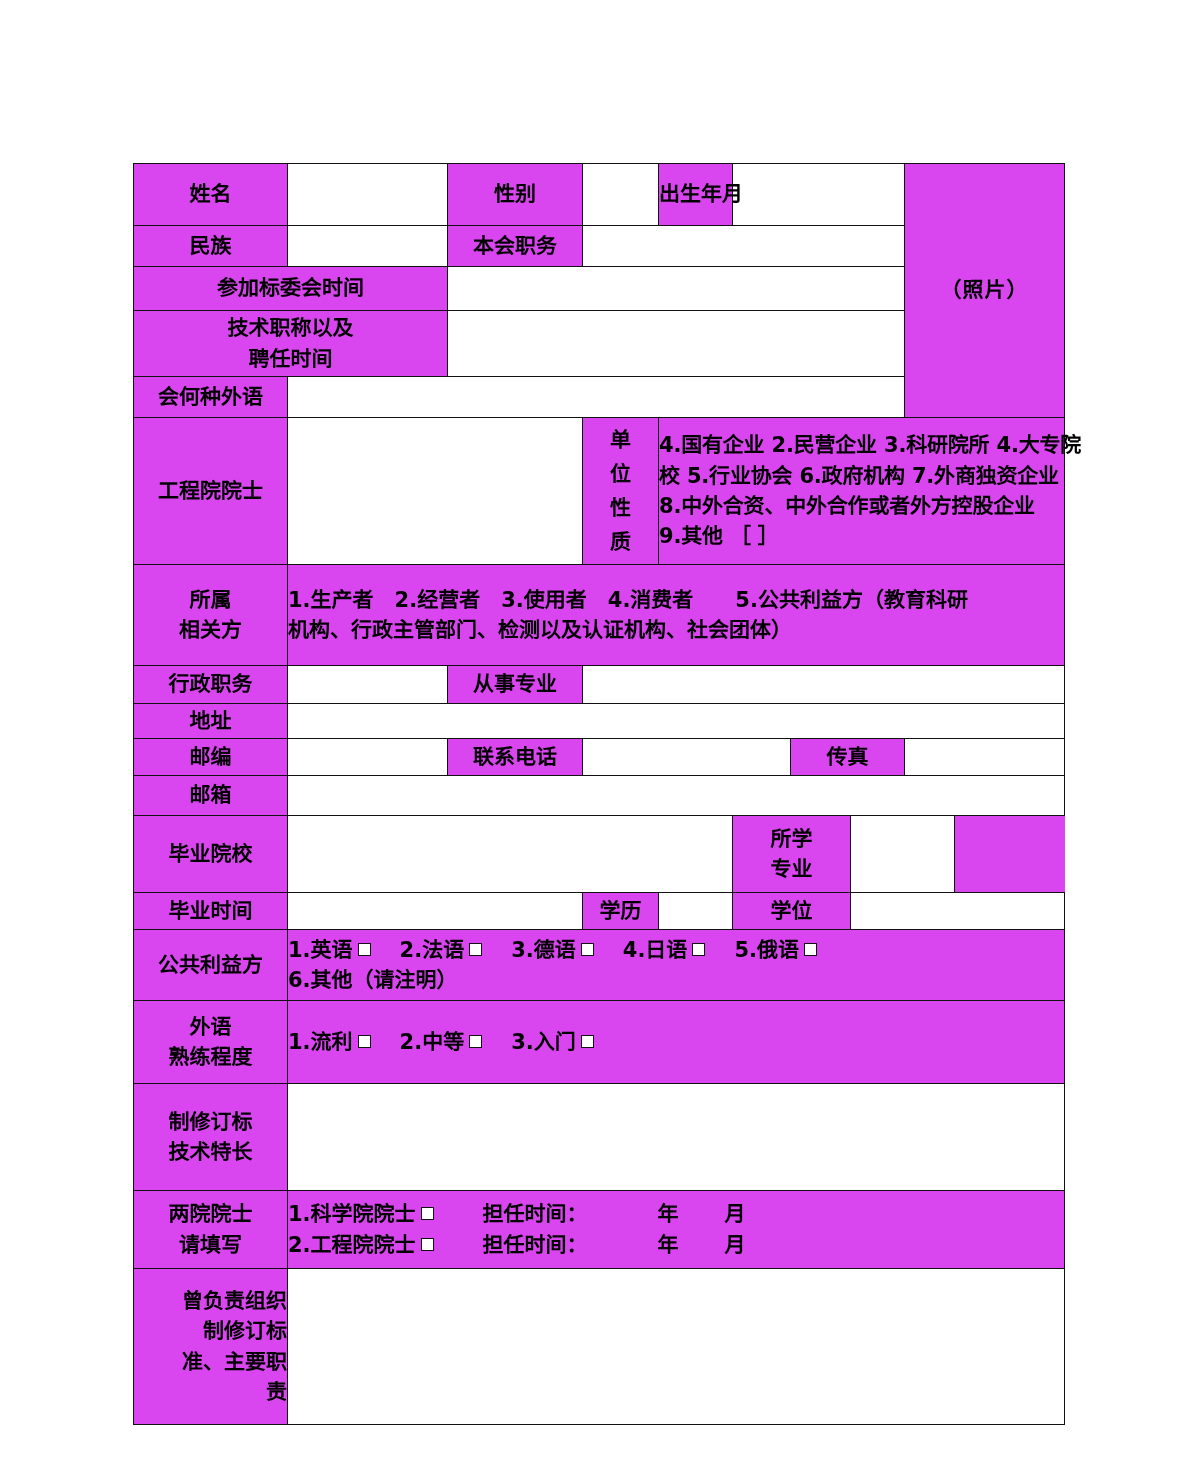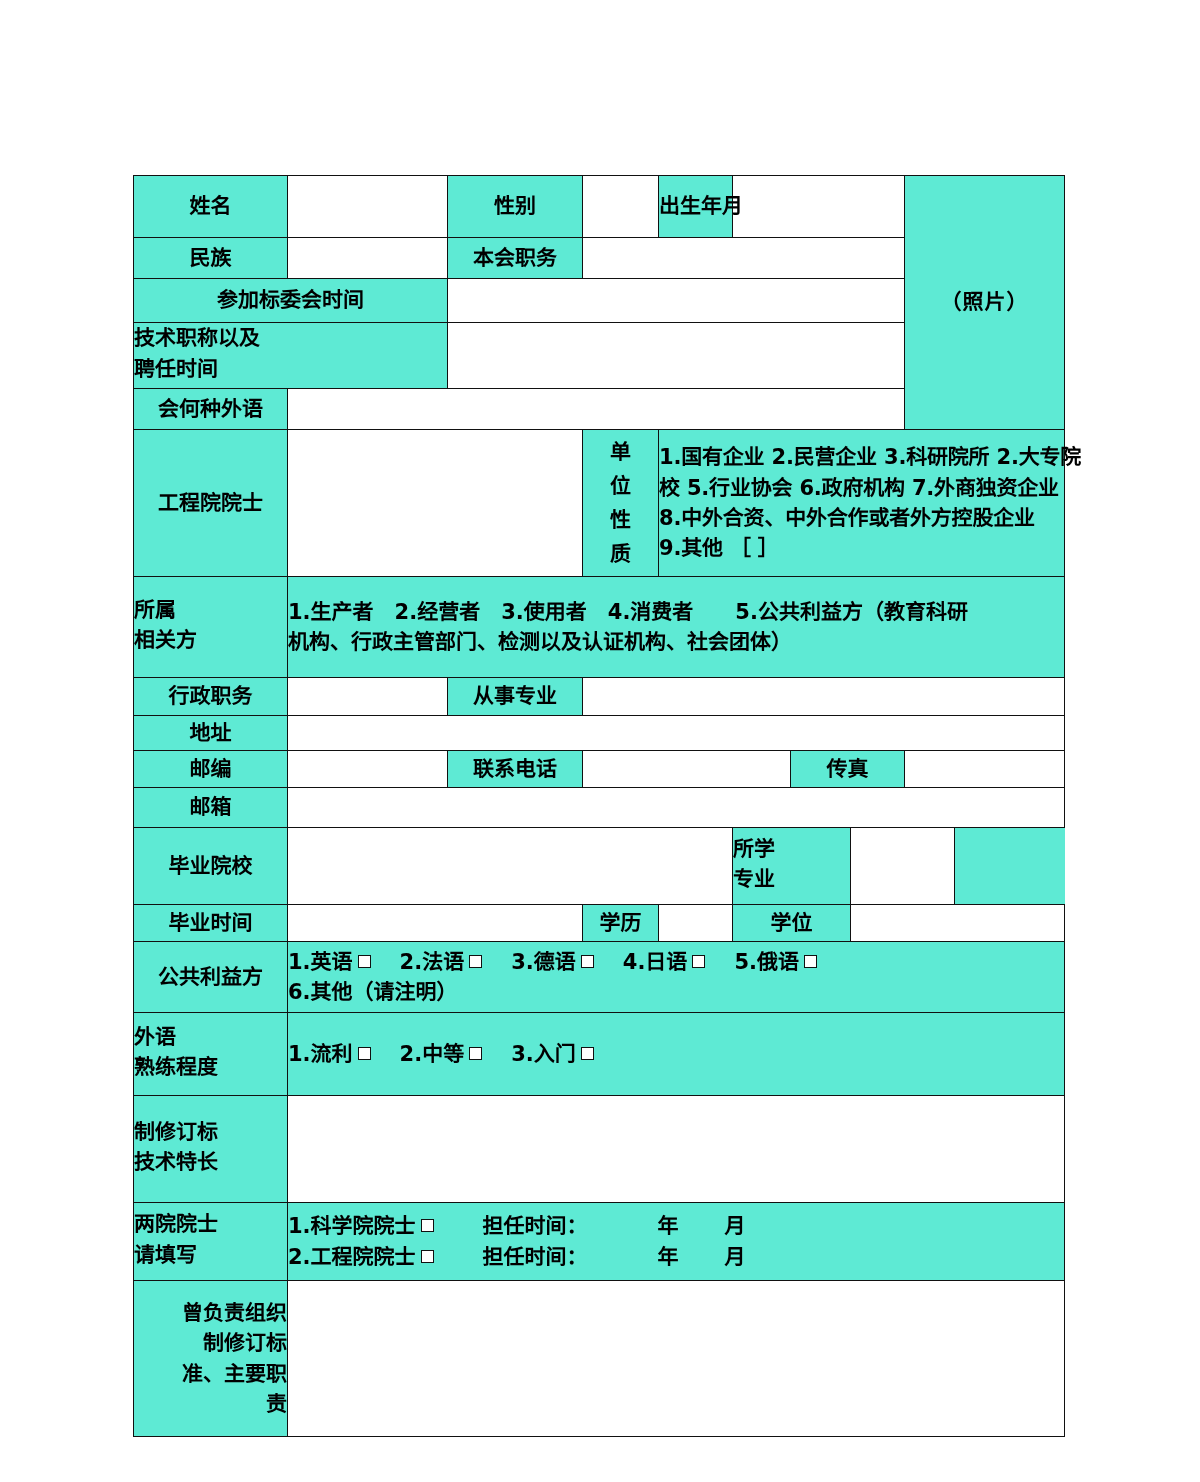--- a/index.html
+++ b/index.html
@@ -39,43 +39,41 @@
   }
 
   
   .form-table {
     position: absolute;
     left: 133px;
     top: 163px;
     width: 931px;
     border-collapse: collapse;
     table-layout: fixed;
-    background: #5eead4;
-    margin-top: 12px;
+    background: #d946ef;
   }
   .form-table td {
     border: 1.6px solid #111111;
     padding: 0;
     vertical-align: middle;
     font-size: 21px;
     font-weight: 700;
     line-height: 1.45;
   }
 
   
   .lbl {
     text-align: center;
     padding: 2px 3px;
     white-space: nowrap;
   }
   .lbl-2line {
-    text-align: left;
+    text-align: center;
     padding: 4px 3px;
     line-height: 1.6;
-    font-family: Liberation Mono, monospace;
   }
   .lbl-4line {
     text-align: right;
     padding: 6px 3px;
     line-height: 1.55;
   }
 
   
   .blank { background: #ffffff; }
 
@@ -195,21 +193,21 @@
     <tr>
       <td class="lbl" style="height:146px">工程院院士</td>
       <td class="blank" colspan="4"></td>
       <td class="vert" colspan="2">
         <span class="vchar">单</span>
         <span class="vchar">位</span>
         <span class="vchar">性</span>
         <span class="vchar">质</span>
       </td>
       <td class="opt-tight" colspan="6">
-        <span class="line2 nowrap">1.国有企业 2.民营企业 3.科研院所 2.大专院</span>
+        <span class="line2 nowrap">4.国有企业 2.民营企业 3.科研院所 4.大专院</span>
         <span class="line2 nowrap">校 5.行业协会 6.政府机构 7.外商独资企业</span>
         <span class="line2 nowrap">8.中外合资、中外合作或者外方控股企业</span>
         <span class="line2 nowrap">9.其他 ［        ］</span>
       </td>
     </tr>
 
     <tr>
       <td class="lbl-2line" style="height:100px">
         <span class="line2">所属</span>
         <span class="line2">相关方</span>

